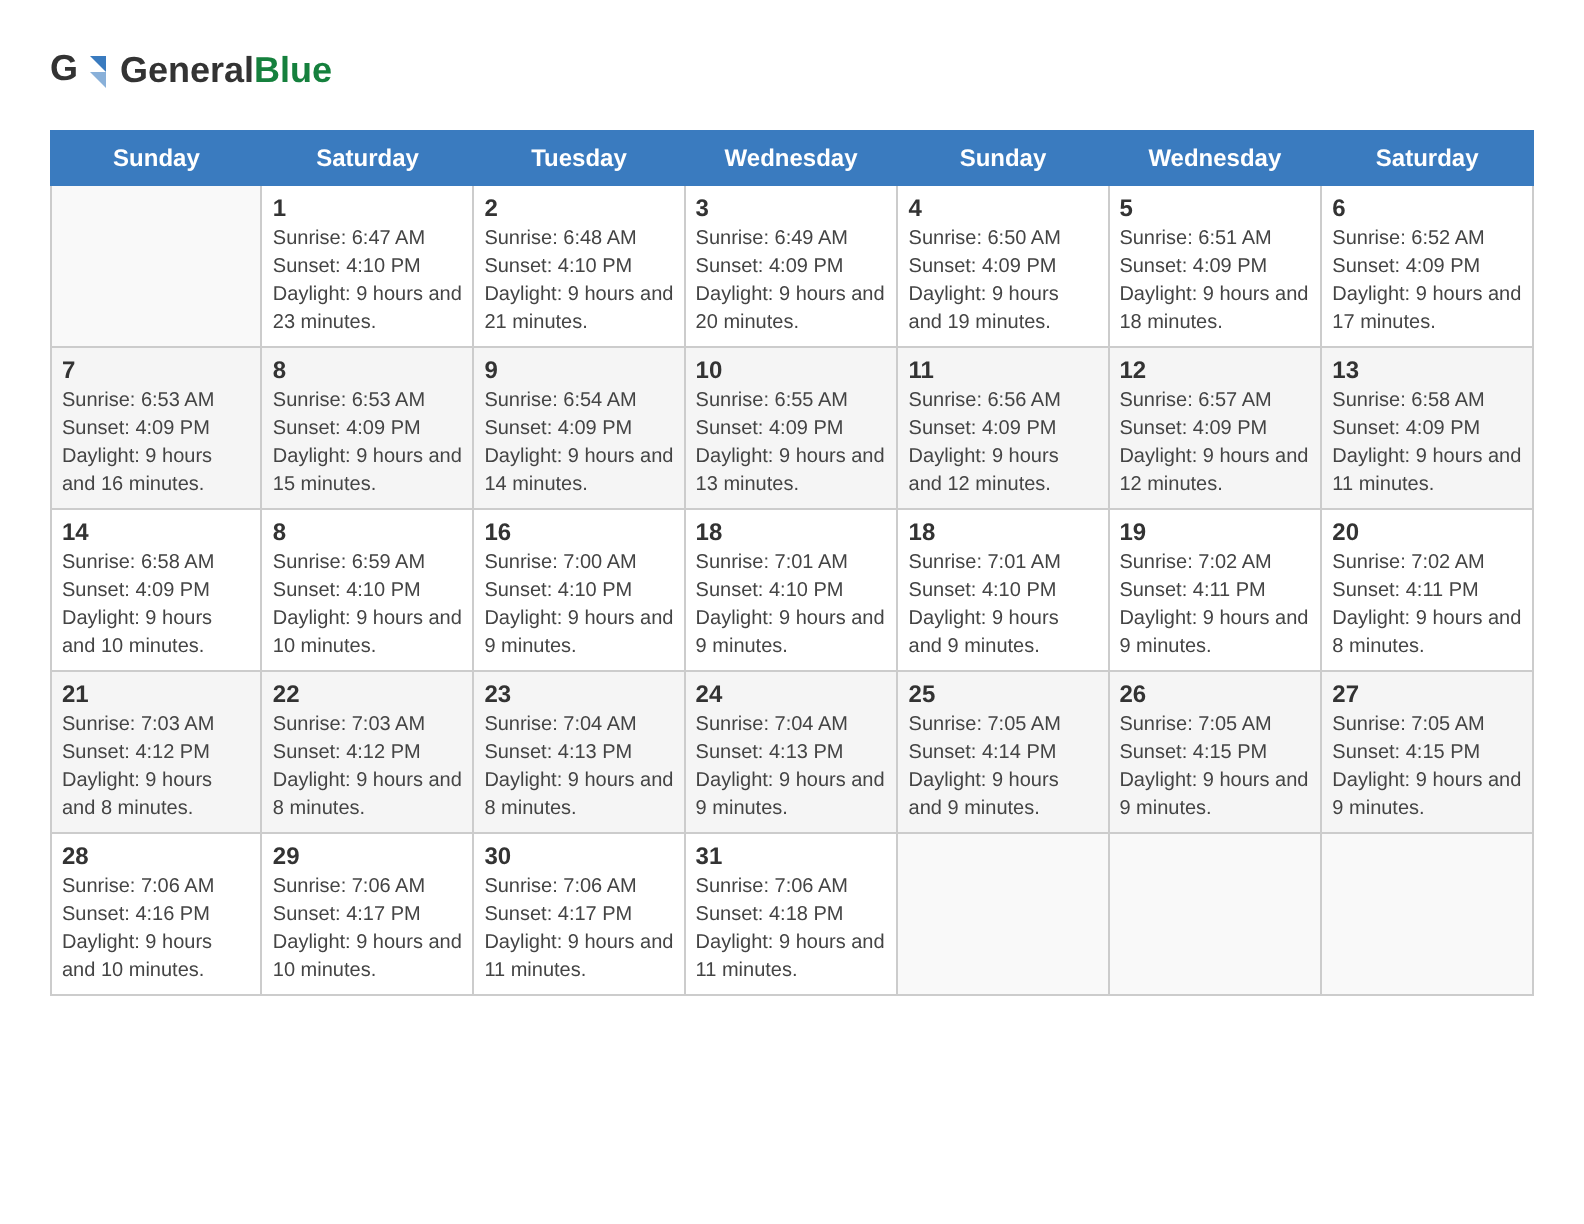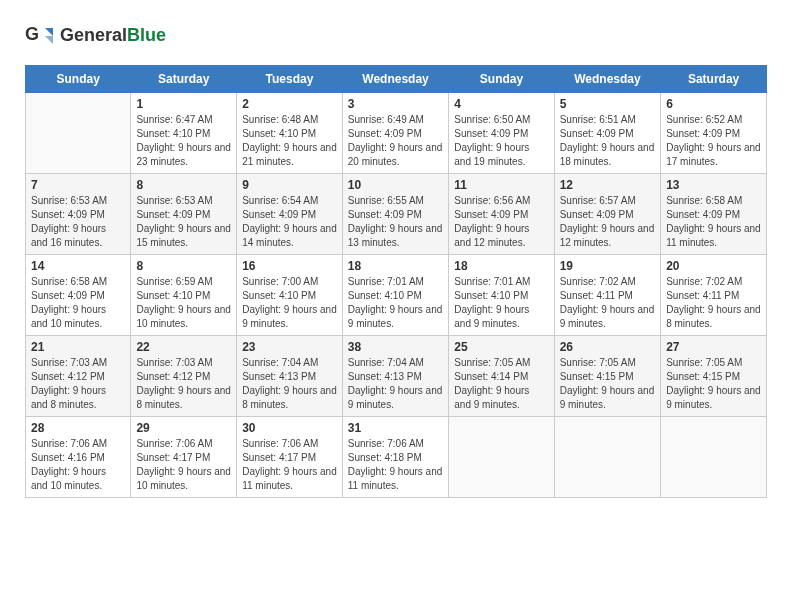--- a/index.html
+++ b/index.html
@@ -232,21 +232,21 @@
         </td>
         <td>
           <span class="day-number">22</span>
           <div class="day-info">Sunrise: 7:03 AM<br>Sunset: 4:12 PM<br>Daylight: 9 hours and 8 minutes.</div>
         </td>
         <td>
           <span class="day-number">23</span>
           <div class="day-info">Sunrise: 7:04 AM<br>Sunset: 4:13 PM<br>Daylight: 9 hours and 8 minutes.</div>
         </td>
         <td>
-          <span class="day-number">38</span>
+          <span class="day-number">24</span>
           <div class="day-info">Sunrise: 7:04 AM<br>Sunset: 4:13 PM<br>Daylight: 9 hours and 9 minutes.</div>
         </td>
         <td>
           <span class="day-number">25</span>
           <div class="day-info">Sunrise: 7:05 AM<br>Sunset: 4:14 PM<br>Daylight: 9 hours and 9 minutes.</div>
         </td>
         <td>
           <span class="day-number">26</span>
           <div class="day-info">Sunrise: 7:05 AM<br>Sunset: 4:15 PM<br>Daylight: 9 hours and 9 minutes.</div>
         </td>

